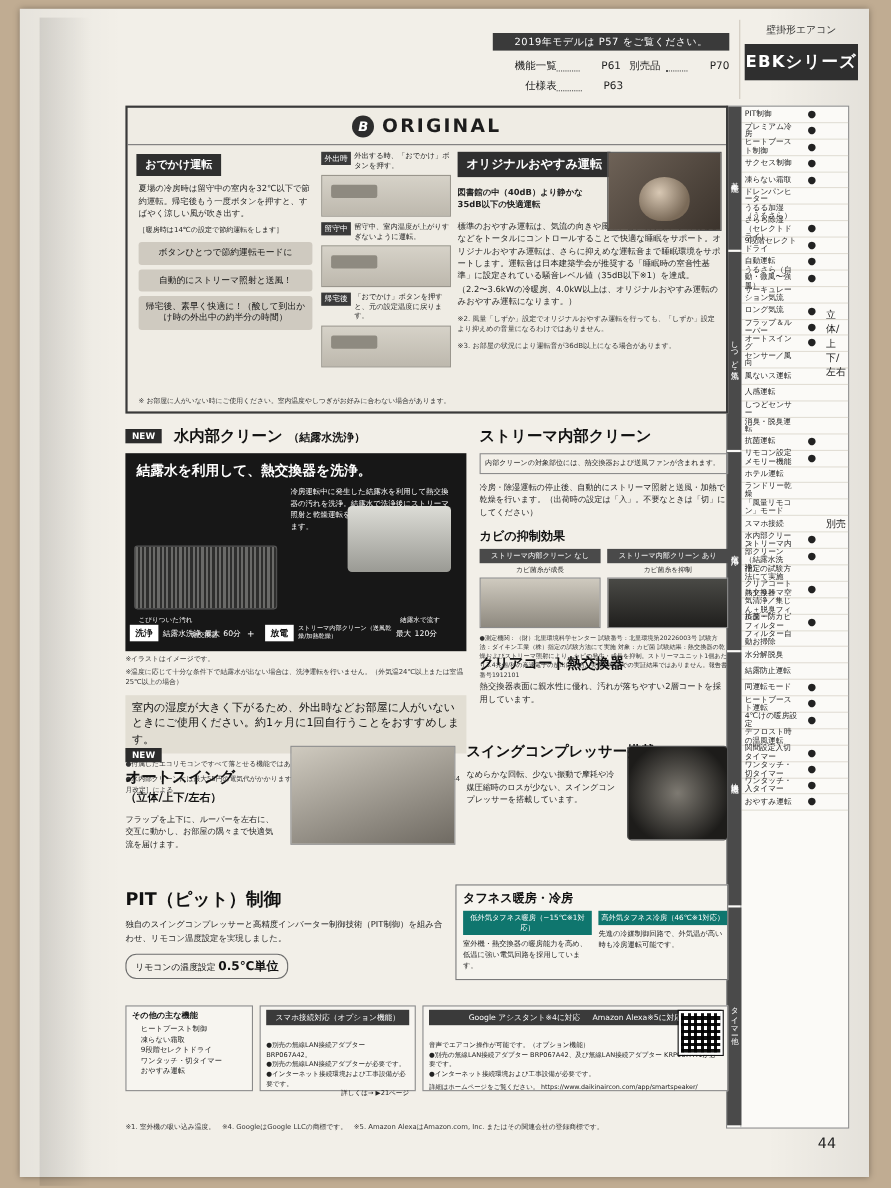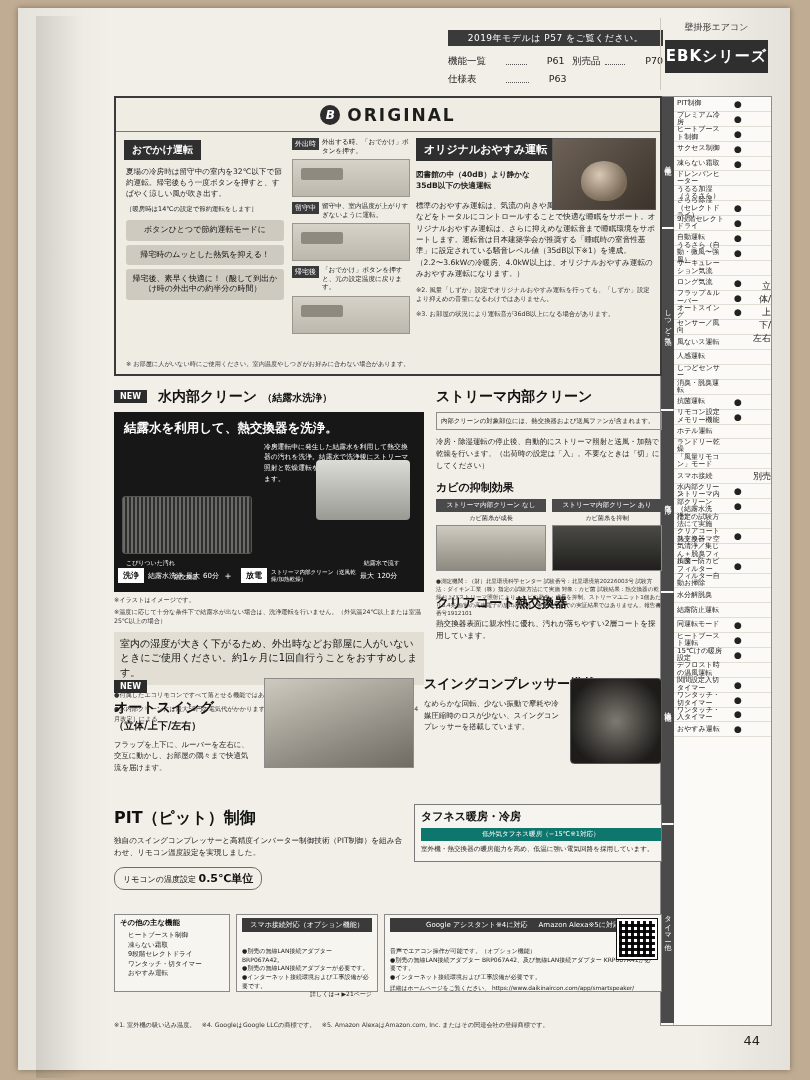--- a/index.html
+++ b/index.html
@@ -35,27 +35,27 @@
   .top-banner {
     position: absolute; left: 430px; top: 22px; width: 215px; height: 16px;
     background: #3a3a3a; color: #fff; font-size: 9px;
     display: flex; align-items: center; justify-content: center; letter-spacing: .5px;
   }
   .toc {
     position: absolute; left: 430px; top: 44px; width: 215px; height: 36px;
     font-size: 9.5px; color: #222; line-height: 18px;
   }
   .toc .row { display: flex; }
-  .toc .lbl { width: 58px; }
+  .toc .lbl { width: 58px; text-align: right; }
   .toc .dots { flex: 1; border-bottom: 1px dotted #555; margin: 0 4px 5px 0; }
   .toc .pg { width: 34px; text-align: right; }
   .toc .lbl2 { width: 40px; text-align: right; padding-right:4px;}
 
   .series-box {
-    position: absolute; right: 18px; top: 10px; width: 112px; height: 72px;
+    position: absolute; right: 6px; top: 10px; width: 112px; height: 72px;
     border-left: 1px solid #cfc9bd;
   }
   .series-cat {
     font-size: 9px; color: #333; text-align: center; padding-top: 3px;
   }
   .series-name {
     margin: 6px 4px 0 4px; background: #2f2f2f; color: #fff;
     font-size: 15px; font-weight: bold; text-align: center; padding: 7px 0;
     letter-spacing: 1px;
   }
@@ -74,21 +74,21 @@
     font-size: 7px; writing-mode: vertical-rl; text-align: center;
     display: flex; align-items: center; justify-content: center; letter-spacing: 1px;
   }
   .featcol .list { flex: 1; }
   .frow {
     display: flex; align-items: center; height: 14.9px;
     border-bottom: 1px solid #e2ded5; font-size: 7px; color: #222; padding-left: 3px;
   }
   .frow .fname { flex: 1; line-height: 1.05; }
   .frow .fdot { width: 26px; text-align: center; font-size: 9px; }
-  .frow .fdot2 { width: 20px; text-align: right; font-size: 9px; }
+  .frow .fdot2 { width: 20px; text-align: left; font-size: 9px; }
 
   
   .content { position: absolute; left: 96px; top: 88px; width: 548px; }
 
   .orig-block {
     position: relative; width: 548px; height: 280px;
     border: 2px solid #3a3a3a; background: #efece4;
   }
   .orig-head {
     height: 34px; display: flex; align-items: center; justify-content: center;
@@ -507,21 +507,21 @@
             <span class="fname">同運転モード</span>
             <span class="fdot">●</span>
             <span class="fdot2"></span>
           </div>
           <div class="frow">
             <span class="fname">ヒートブースト運転</span>
             <span class="fdot">●</span>
             <span class="fdot2"></span>
           </div>
           <div class="frow">
-            <span class="fname">15℃けの暖房設定</span>
+            <span class="fname">4℃けの暖房設定</span>
             <span class="fdot">●</span>
             <span class="fdot2"></span>
           </div>
           <div class="frow">
             <span class="fname">デフロスト時の温風運転</span>
             <span class="fdot"></span>
             <span class="fdot2"></span>
           </div>
           <div class="frow">
             <span class="fname">関間設定入切タイマー</span>
@@ -552,21 +552,21 @@
         <div class="orig-head">
           <div class="orig-logo">B</div>
           <div class="orig-title">ORIGINAL</div>
         </div>
 
         <div class="odekake">
           <span class="tag-dark">おでかけ運転</span>
           <p>夏場の冷房時は留守中の室内を32℃以下で節約運転。帰宅後もう一度ボタンを押すと、すばやく涼しい風が吹き出す。</p>
           <p style="font-size:6.4px">［暖房時は14℃の設定で節約運転をします］</p>
           <div class="pillbox">ボタンひとつで節約運転モードに</div>
-          <div class="pillbox">帰宅時のムッとした熱気を抑える！</div>
+          <div class="pillbox">自動的にストリーマ照射と送風！</div>
           <div class="pillbox">帰宅後、素早く快適に！（酸して到出かけ時の外出中の約半分の時間）</div>
         </div>
 
         <div class="midpanel">
           <div class="mp-row">
             <span class="mp-badge">外出時</span>
             <span class="mp-txt">外出する時、「おでかけ」ボタンを押す。</span>
           </div>
           <div class="mp-img"></div>
           <div class="mp-row">
@@ -680,20 +680,24 @@
             <b>0.5℃単位</b>
           </div>
         </div>
         <div class="tough">
           <h4>タフネス暖房・冷房</h4>
           <div class="cols">
             <div class="col">
               <div class="hd">低外気タフネス暖房（−15℃※1対応）</div>
               <div class="bd">室外機・熱交換器の暖房能力を高め、低温に強い電気回路を採用しています。</div>
             </div>
+            <div class="col">
+              <div class="hd">高外気タフネス冷房（46℃※1対応）</div>
+              <div class="bd">先進の冷媒制御回路で、外気温が高い時も冷房運転可能です。</div>
+            </div>
           </div>
         </div>
       </div>
 
       <div class="row5">
         <div class="b-card b1">
           <div class="bt">その他の主な機能</div>
           <ul>
             <li>ヒートブースト制御</li>
             <li>凍らない霜取</li>

